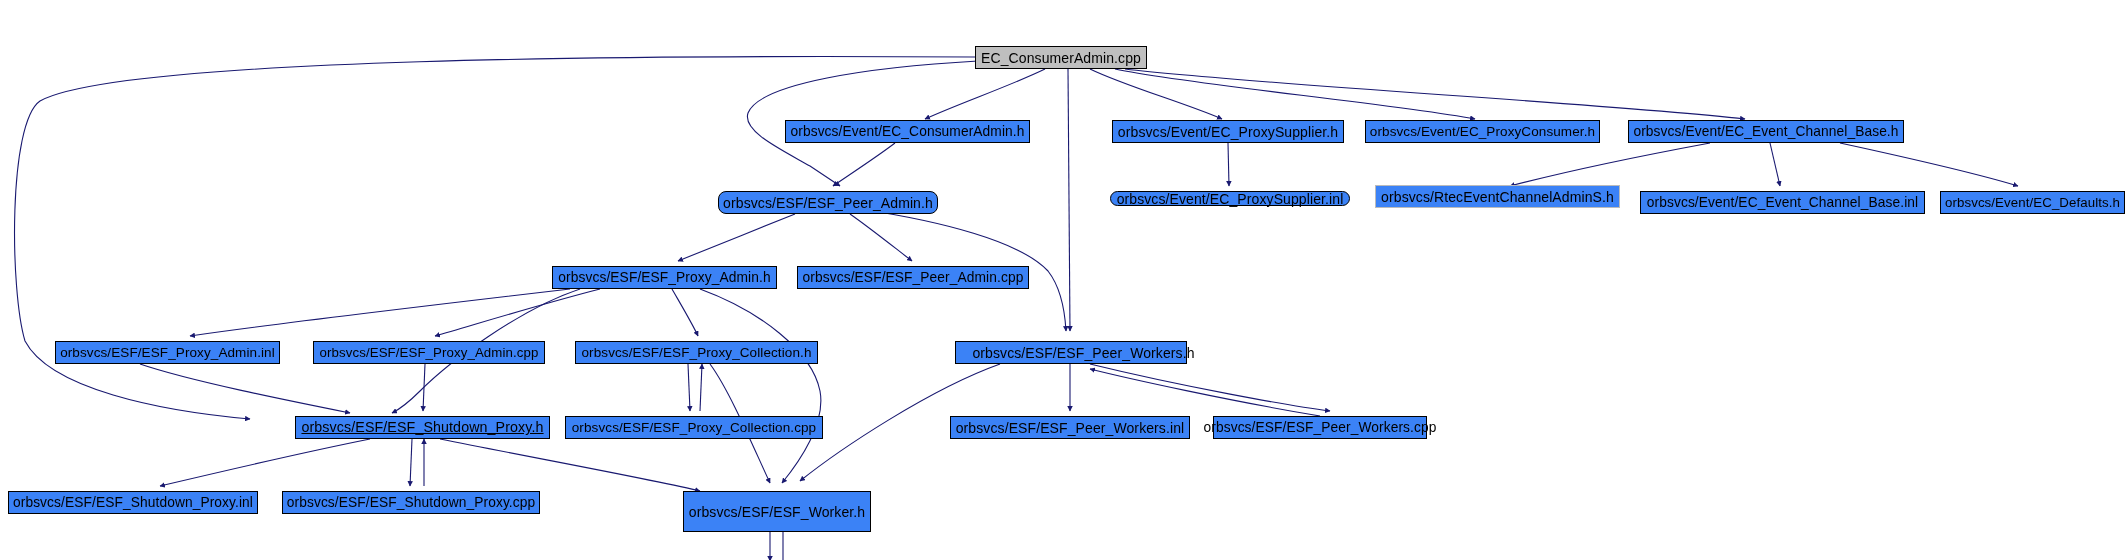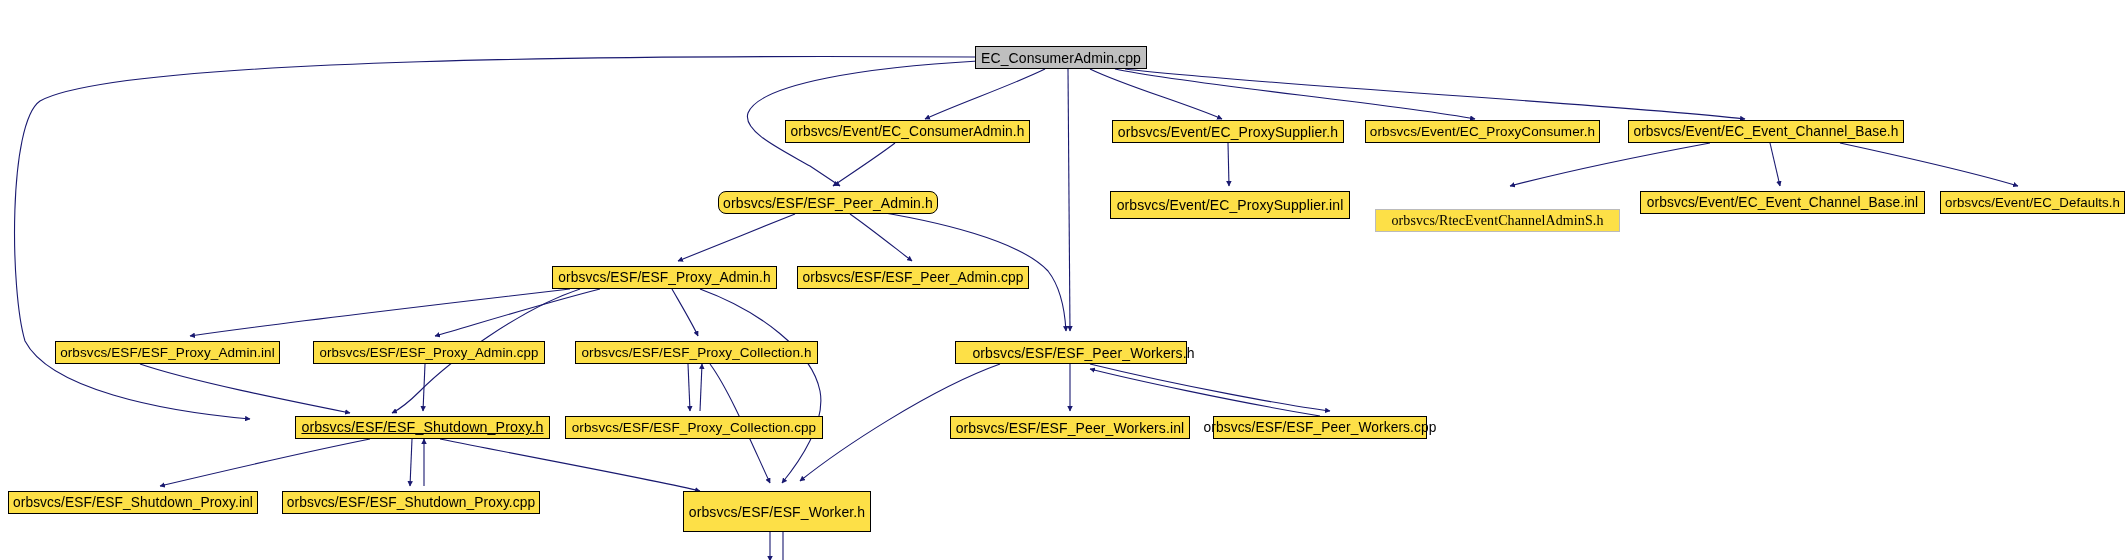--- a/index.html
+++ b/index.html
@@ -22,21 +22,21 @@
     width: 2125px;
     height: 560px;
     pointer-events: none;
   }
   .node {
     position: absolute;
     box-sizing: border-box;
     display: flex;
     align-items: center;
     justify-content: center;
-    background: #fde047;
+    background: #3b82f6;
     border: 1px solid #000000;
     color: #000000;
     font-size: 14.5px;
     font-family: "Liberation Sans", sans-serif;
     white-space: nowrap;
     letter-spacing: 0.1px;
     line-height: 1;
   }
   .node.root {
     background: #bfbfbf;
@@ -111,24 +111,24 @@
       </div>
       <div class="node" style="left: 1365px; top: 79px; width: 235px; height: 23px;">
         <span class="node-label" style="font-size: 13.5px;">orbsvcs/Event/EC_ProxyConsumer.h</span>
       </div>
       <div class="node" style="left: 1628px; top: 79px; width: 276px; height: 23px;">
         <span class="node-label" style="font-size: 13.75px;">orbsvcs/Event/EC_Event_Channel_Base.h</span>
       </div>
       <div class="node" style="left: 718px; top: 150px; width: 220px; height: 23px; border-radius: 8px;">
         <span class="node-label" style="font-size: 14px;">orbsvcs/ESF/ESF_Peer_Admin.h</span>
       </div>
-      <div class="node" style="left: 1110px; top: 150px; width: 240px; height: 28px;">
+      <div class="node" style="left: 1110px; top: 150px; width: 240px; height: 15px; border-radius: 9px;">
         <span class="node-label" style="font-size: 14px;">orbsvcs/Event/EC_ProxySupplier.inl</span>
       </div>
-      <div class="node dim" style="left: 1375px; top: 168px; width: 245px; height: 23px; font-family: Liberation Serif, serif;">
+      <div class="node dim" style="left: 1375px; top: 144px; width: 245px; height: 23px;">
         <span class="node-label" style="font-size: 14px;">orbsvcs/RtecEventChannelAdminS.h</span>
       </div>
       <div class="node" style="left: 1640px; top: 150px; width: 285px; height: 23px;">
         <span class="node-label" style="font-size: 13.75px;">orbsvcs/Event/EC_Event_Channel_Base.inl</span>
       </div>
       <div class="node" style="left: 1940px; top: 150px; width: 185px; height: 23px;">
         <span class="node-label" style="font-size: 13.25px;">orbsvcs/Event/EC_Defaults.h</span>
       </div>
       <div class="node" style="left: 552px; top: 225px; width: 225px; height: 23px;">
         <span class="node-label" style="font-size: 13.75px;">orbsvcs/ESF/ESF_Proxy_Admin.h</span>

